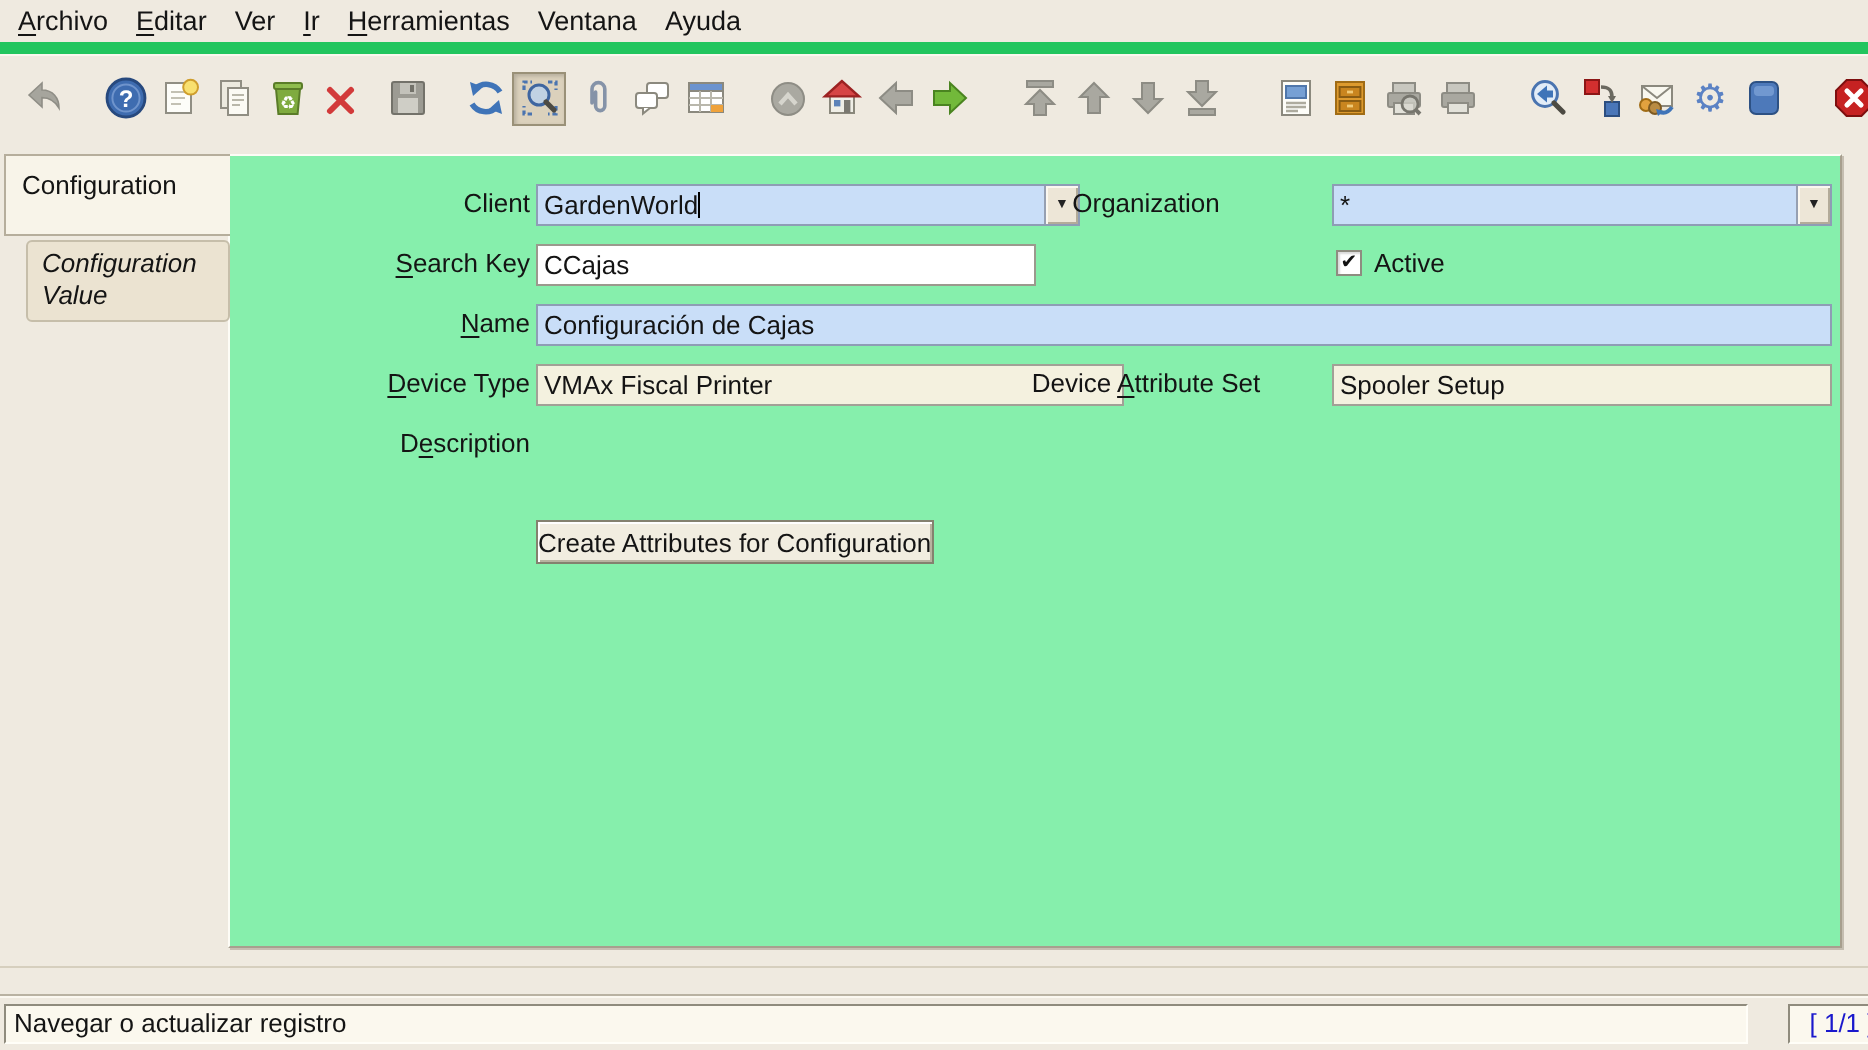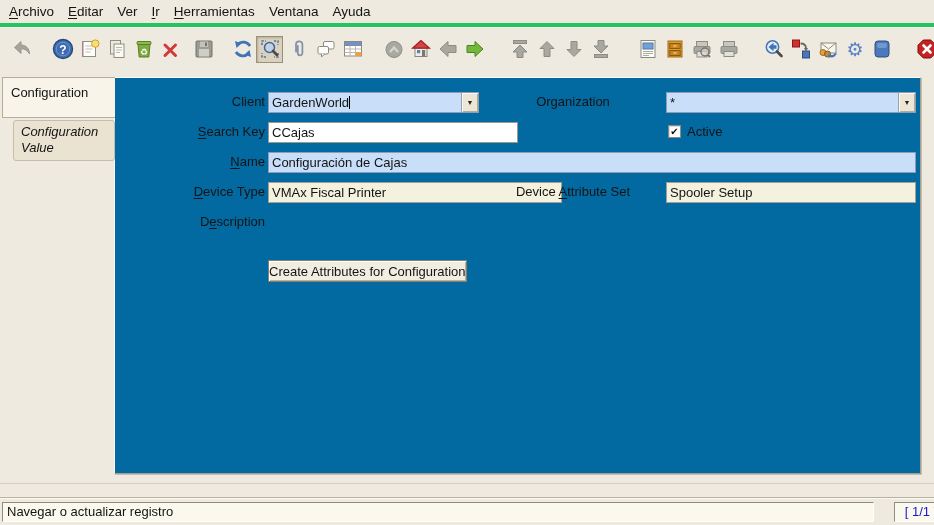--- a/index.html
+++ b/index.html
@@ -7,21 +7,21 @@
   body {
     font-family: "Liberation Sans", "DejaVu Sans", sans-serif;
     font-size: 13px; color:#141414; background:#EFEAE0;
   }
   .window { position:relative; width:934px; height:525px; background:#EFEAE0; overflow:hidden; }
 
   
   .menubar {
     position:absolute; top:0; left:0; right:0; height:27px;
     display:flex; align-items:center; padding-left:2px;
-    border-bottom:4px solid #22c55e; box-shadow:0 1px 0 #faf7ee;
+    border-bottom:6px solid #22c55e; box-shadow:0 1px 0 #faf7ee;
     background:#EFEAE0;
   }
   .menu-item { padding:4px 7px; cursor:default; font-size:13.5px; }
   .menu-item u { text-underline-offset:2px; }
 
   
   .toolbar {
     position:absolute; top:28px; left:0; right:0; height:42px;
     display:flex; align-items:center; padding-left:8px; background:#EFEAE0;
   }
@@ -44,21 +44,21 @@
   .tab-inactive {
     position:absolute; left:13px; top:120px; width:102px; z-index:2;
     background:#EBE3D1; border:1px solid #c6beaa; border-radius:3px;
     padding:3px 5px 4px 7px; font-style:italic; line-height:16px; font-size:13px;
     cursor:pointer;
   }
 
   
   .content {
     position:absolute; left:114px; top:77px; width:807px; height:397px; z-index:1;
-    background:#0369a1;
+    background:#86efac;
     border:1px solid; border-color:#fdfcf6 #a79f8e #a79f8e #fdfcf6;
     box-shadow:1px 1px 0 rgba(120,110,90,.35);
   }
   .panel-bottom-line { position:absolute; left:0; right:0; top:483px; height:1px; background:#d6cfbe; }
 
   .lbl { position:absolute; height:20px; line-height:20px; text-align:right; white-space:nowrap; }
   .lbl u { text-underline-offset:2px; }
   .c1l { left:0; width:150px; }
   .c2l { left:385px; width:146px;text-align:center; }
 
@@ -362,21 +362,21 @@
   <div class="tab-active">
     <span>Configuration</span>
   </div>
   <div class="tab-inactive">
     <span>Configuration Value</span>
   </div>
 
   <div class="content">
 
     <label class="lbl c1l" style="top:14px;">Client</label>
-    <div class="combo blue" style="top:14px; left:153px; width:211px;">
+    <div class="combo blue" style="top:14px; left:153px; width:272px;">
       <span>GardenWorld</span><span class="caret"></span>
       <span class="cbtn"></span>
     </div>
     <label class="lbl c2l" style="top:14px;">Organization</label>
     <div class="combo blue" style="top:14px; left:551px; width:250px;">
       <span>*</span>
       <span class="cbtn"></span>
     </div>
 
     <label class="lbl c1l" style="top:44px;"><u>S</u>earch Key</label>

